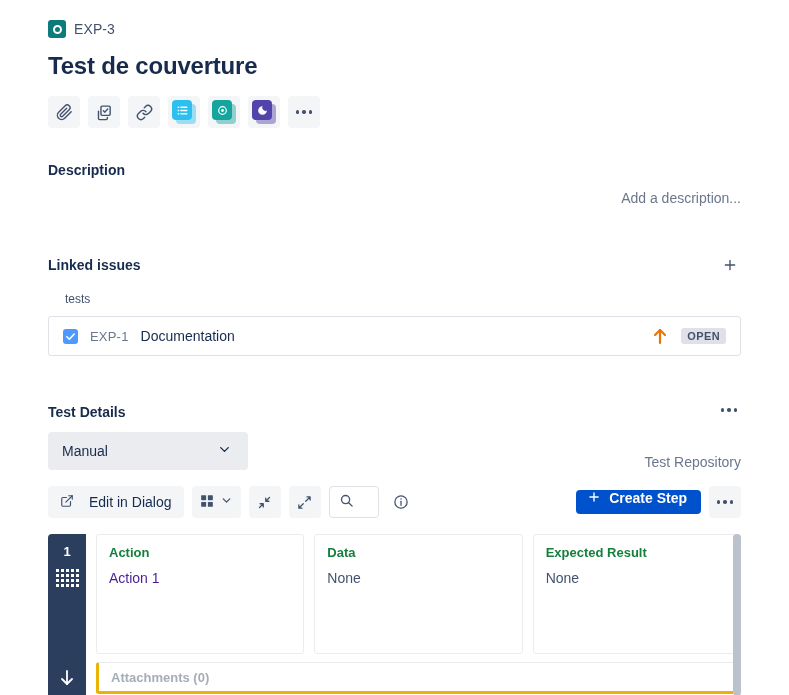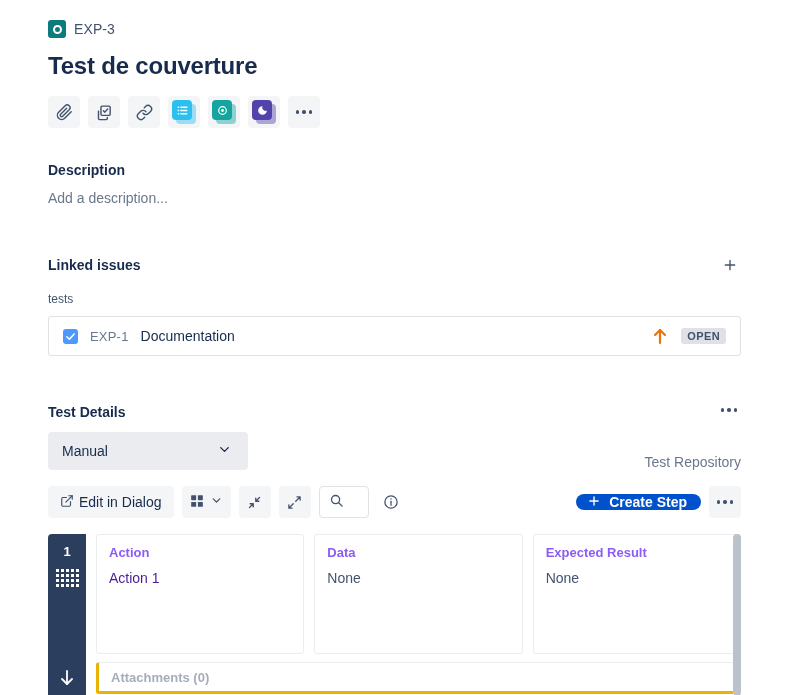--- a/index.html
+++ b/index.html
@@ -45,25 +45,25 @@
           display:flex; align-items:center; justify-content:center; position: relative; flex:none; cursor:pointer;}
   .tile .sq {
     position: absolute; width: 20px; height: 20px; border-radius: 4px;
   }
   .tile .sq.back { right: 4px; bottom: 4px; opacity: .45; }
   .tile .sq.front { left: 4px; top: 4px; display:flex; align-items:center; justify-content:center;}
 
   
   .sec-h { font-size: 14px; font-weight: 700; color: #172b4d; }
   .desc-title { margin-top: 34px; }
-  .desc-placeholder { margin-top: 12px; font-size: 14px; color: #6b778c; }
+  .desc-placeholder { margin-top: 12px; font-size: 14px; color: #6b778c; text-align: right; }
 
   .linked-head { margin-top: 48px; display: flex; align-items: center; justify-content: space-between; }
   .plus-btn { width: 22px; height: 22px; display: flex; align-items: center; justify-content: center; cursor: pointer; }
-  .sub-label { margin-top: 16px; font-size: 12px; color: #42526e; }
+  .sub-label { margin-top: 16px; font-size: 12px; color: #42526e; margin-left: 17px; }
 
   .link-row {
     margin-top: 10px; height: 40px; border: 1px solid #dfe1e6; border-radius: 3px;
     display: flex; align-items: center; padding: 0 14px; background: #fff;
   }
   .cbx { width: 15px; height: 15px; border-radius: 3px; background: #4c9aff; display:flex; align-items:center; justify-content:center; flex:none; cursor:pointer;}
   .cbx svg { display:block; }
   .link-key { font-size: 13px; color: #6b778c; margin-left: 12px; letter-spacing:.2px;}
   .link-sum { font-size: 14px; color: #172b4d; margin-left: 12px; }
   .spacer { flex: 1; }
@@ -83,32 +83,32 @@
     width: 200px; height: 38px; background: #ebecf0; border-radius: 4px;
     display: flex; align-items: center; justify-content: space-between;
     padding: 0 16px 0 14px; cursor: pointer;
   }
   .select span { font-size: 14px; color: #172b4d; }
   .repo-label { font-size: 14px; color: #6b778c; margin-top: 22px; }
 
   .tools { margin-top: 16px; display: flex; align-items: center; gap: 8px; }
   .tbtn {
     height: 32px; border-radius: 4px; background: #f4f5f7; display:flex; align-items:center;
-    gap: 5px; padding: 0 12px; font-size: 14px; color: #172b4d; cursor: pointer; flex:none;
+    gap: 15px; padding: 0 12px; font-size: 14px; color: #172b4d; cursor: pointer; flex:none;
   }
   .tbtn.sq { width: 32px; padding: 0; justify-content:center; }
   .tbtn.grid { padding: 0 8px; gap: 6px; }
   .search-box {
     width: 50px; height: 32px; border: 1px solid #dfe1e6; border-radius: 4px; background:#fff;
     display:flex; align-items:center; padding-left: 9px; cursor: text; flex: none;
   }
   .info-ic { margin-left: 6px; cursor: pointer; display:flex; }
   .tools .grow { flex: 1; }
   .primary {
-    height: 16px; background: #0052cc; color: #fff; border-radius: 12px;
+    height: 24px; background: #0052cc; color: #fff; border-radius: 4px;
     display:flex; align-items:flex-start; gap: 8px; padding: 0 14px 0 11px;
     font-size: 14px; font-weight: 600; cursor: pointer; flex:none;
   }
 
   
   .steps { margin-top: 16px; position: relative; display: flex; }
   .step-left {
     width: 38px; background: #2c3e5d; border-radius: 4px 0 0 4px;
     display: flex; flex-direction: column; align-items: center; padding-top: 10px;
     color: #fff; flex: none; height: 170px;
@@ -117,21 +117,21 @@
   .grid-handle { margin-top: 10px; display: grid; grid-template-columns: repeat(5, 3px); gap: 2px; }
   .grid-handle i { width: 3px; height: 3px; background: #fff; display:block; }
   .arrow-down { margin-top: auto; margin-bottom: 12px; }
 
   .step-right { flex: 1; height: 170px; position: relative; }
   .cells { display: flex; gap: 10px; padding: 0 0 0 10px; }
   .cell {
     flex: 1; border: 1px solid #ebecf0; border-radius: 3px; background: #fff;
     height: 120px; padding: 10px 12px;
   }
-  .cell-h { font-size: 13px; font-weight: 700; color: #8b5cf6; }
+  .cell-h { font-size: 13px; font-weight: 700; color: #15803d; }
   .cell-v { font-size: 14px; color: #4c1d95; margin-top: 10px; }
   .cell-v.muted { color: #42526e; }
   .attach {
     margin-left: 10px; margin-top: 8px; height: 32px; border: 3px solid #eab308;
     border-top: 1px solid #ebecf0; border-radius: 3px; background: #fff;
     display:flex; align-items:center; padding: 0 12px;
     font-size: 13px; font-weight: 700; color: #a5adba;
   }
   .scrollbar {
     position: absolute; right: 0; top: 0; width: 8px; height: 170px;

